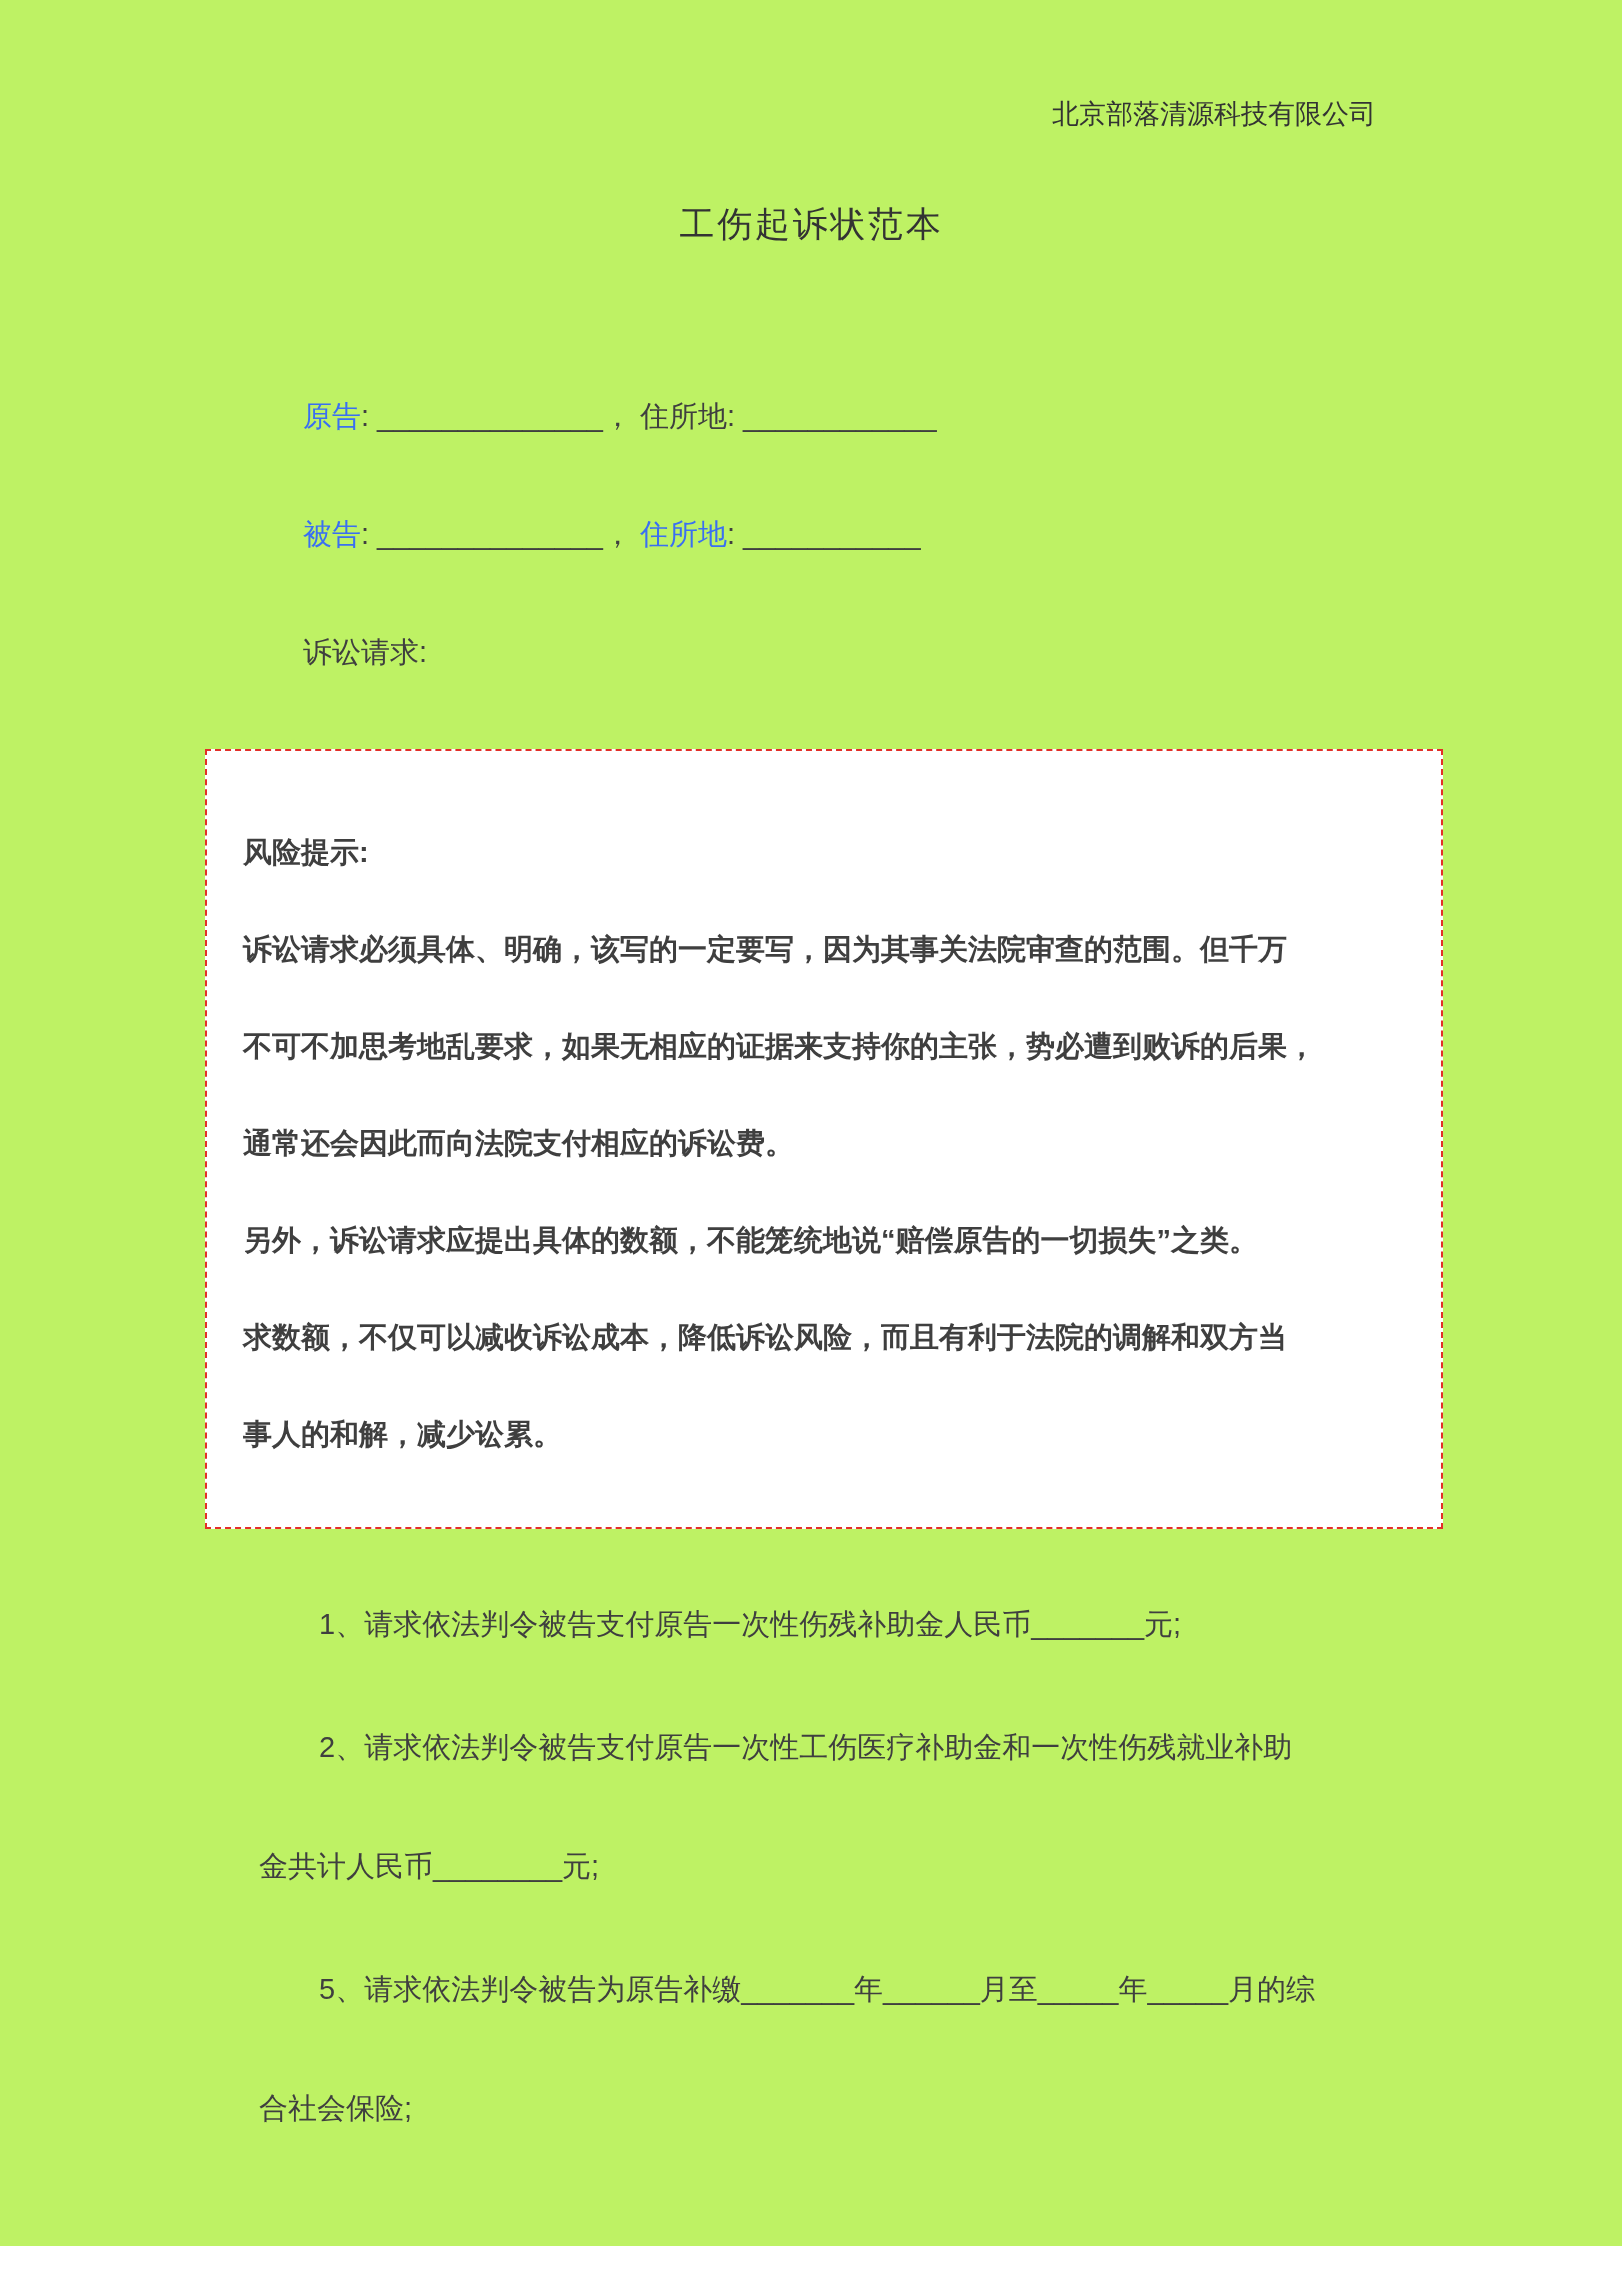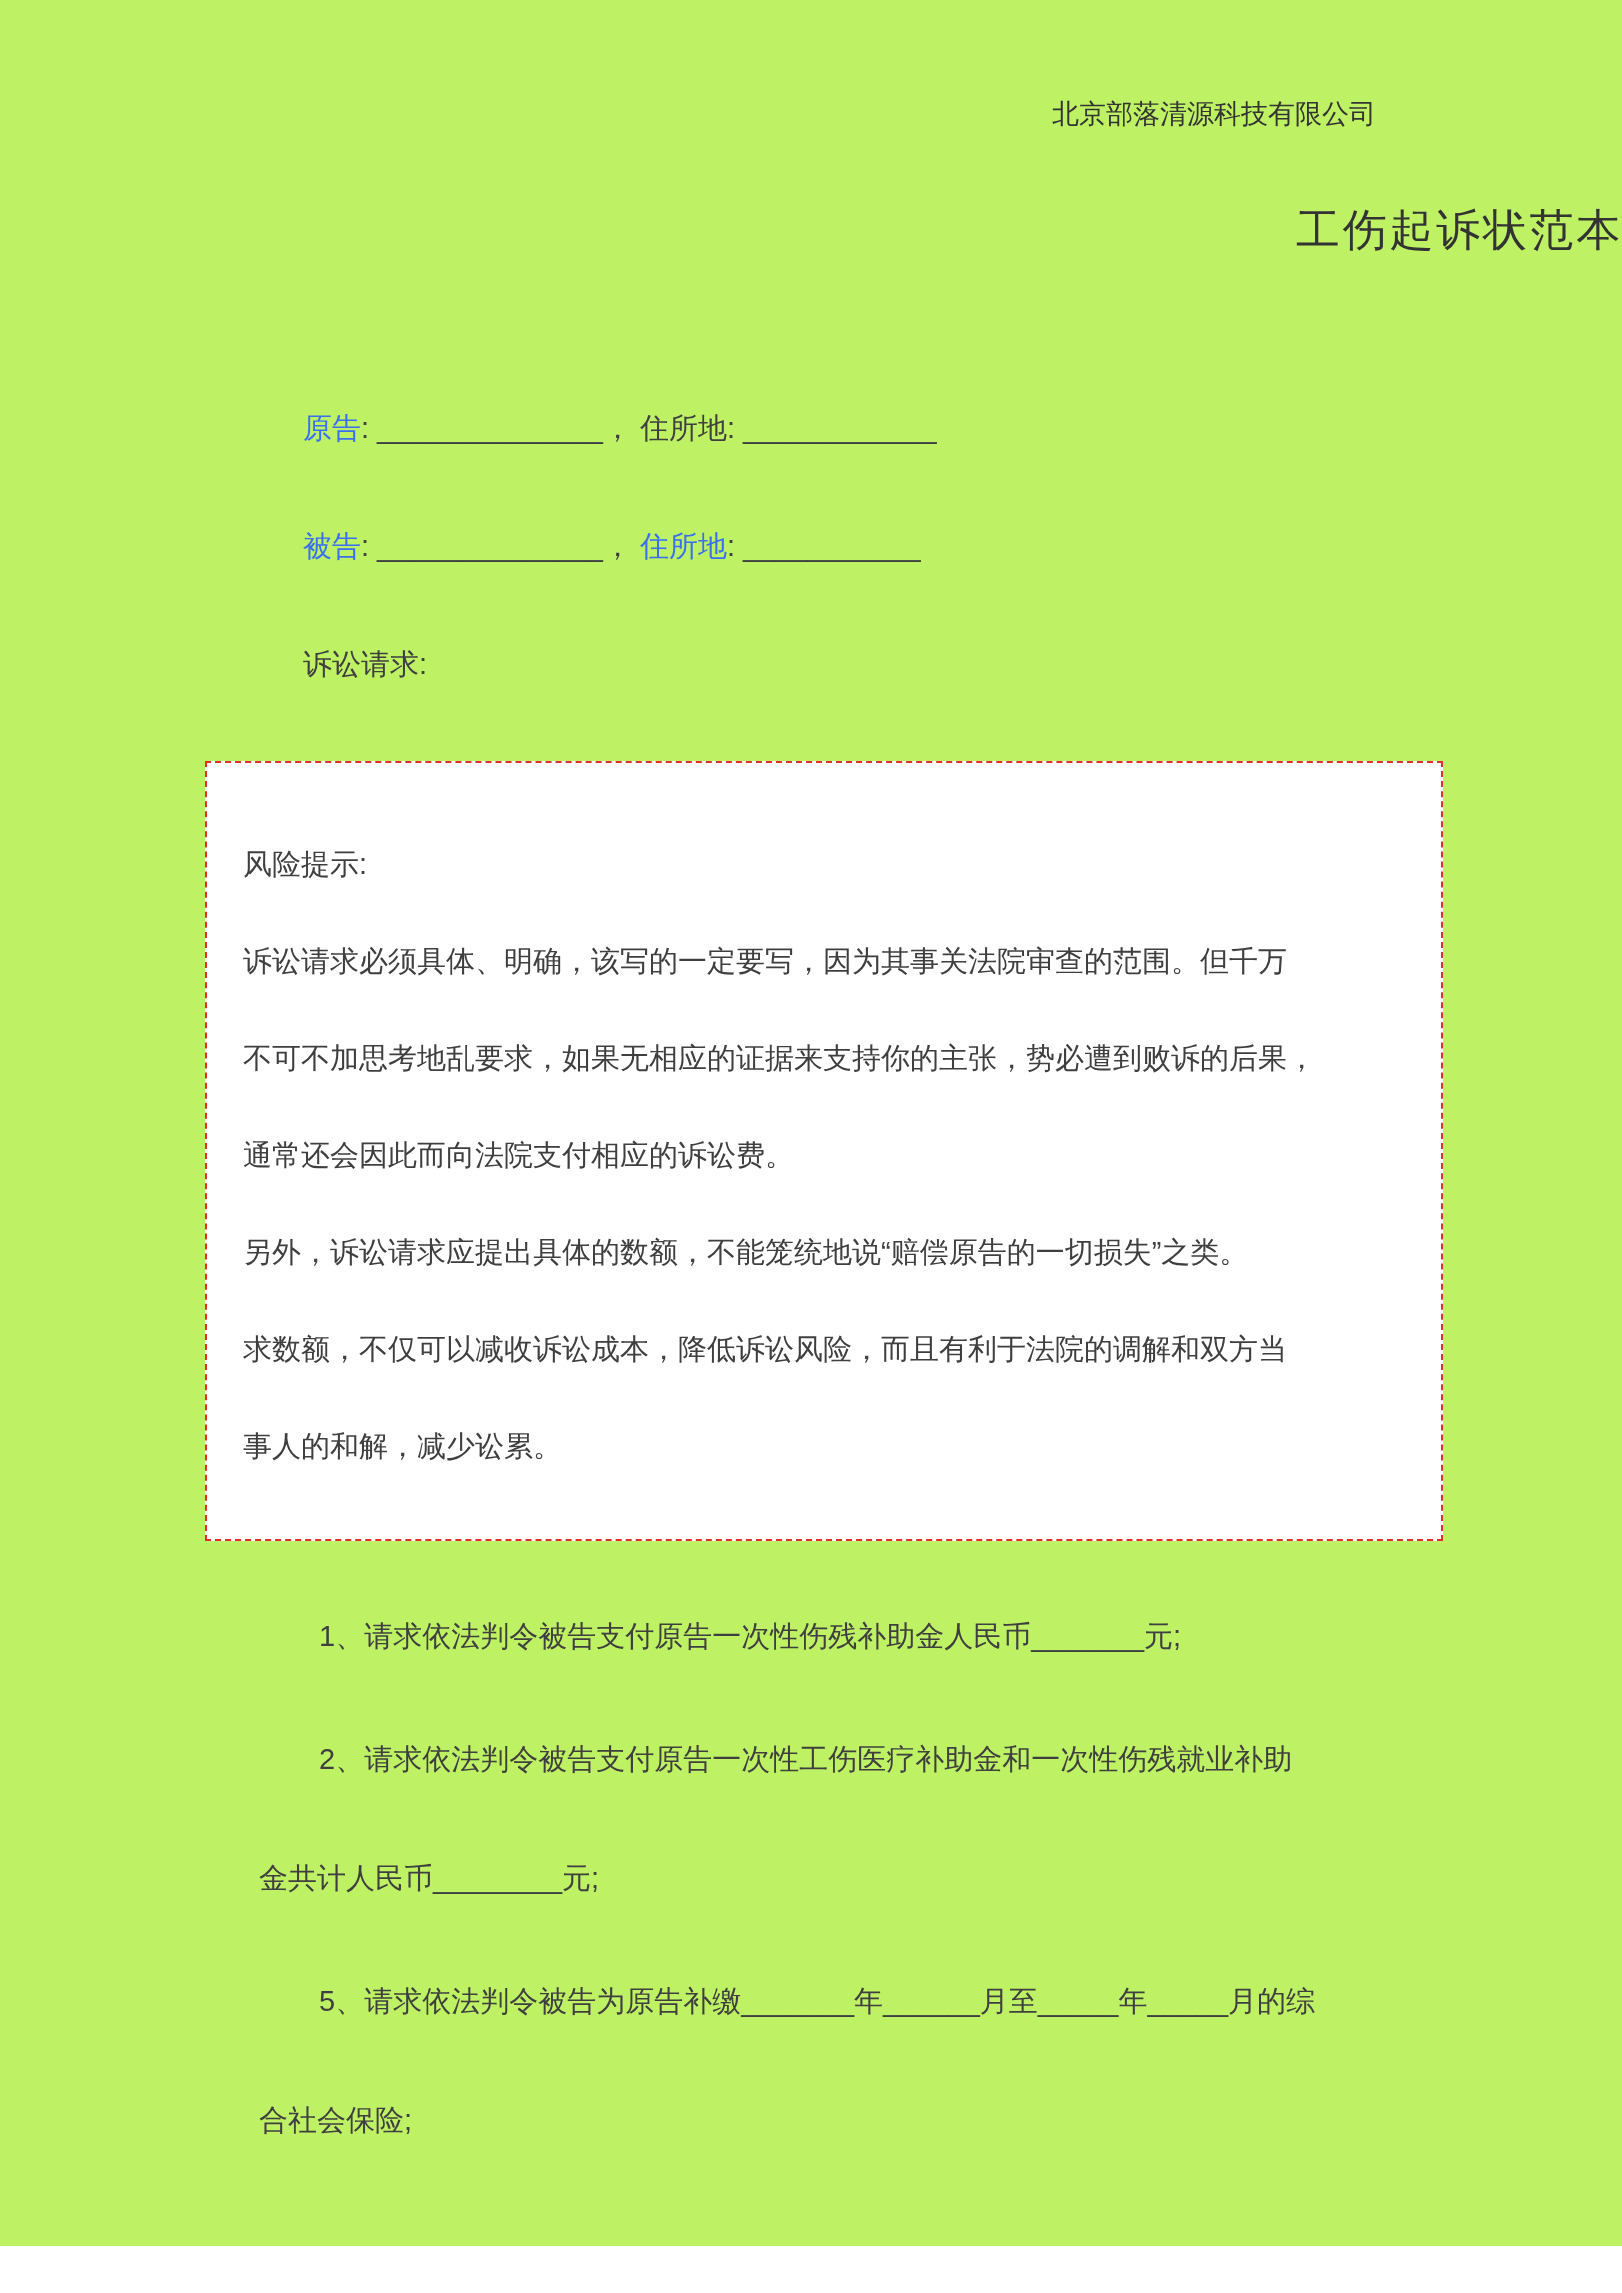--- a/index.html
+++ b/index.html
@@ -18,24 +18,24 @@
   }
   .company-header {
     padding-top: 98px;
     padding-right: 247px;
     text-align: right;
     font-size: 27px;
     color: #333333;
     line-height: 1.2;
   }
   .doc-title {
-    margin: 0;
+    margin: 16px;
     margin-top: 71px;
-    text-align: right;
-    font-size: 44px;
+    text-align: center;
+    font-size: 35px;
     font-weight: 400;
     color: #333333;
     letter-spacing: 2.7px;
   }
   .content {
     margin-left: 243px;
     margin-right: 227px;
     font-size: 29px;
   }
   .field-section {
@@ -51,20 +51,21 @@
   .blue {
     color: #3a6ff2;
   }
   .risk-box {
     margin-top: 38px;
     margin-left: -38px;
     margin-right: -47px;
     border: 2.7px dashed #e32f29;
     padding: 53px 36px 44px 36px;
     background: #ffffff;
+    font-weight: bold;
   }
   .risk-line {
     margin: 0;
     line-height: 97px;
     white-space: nowrap;
     color: #3f3f3f;
   }
   .claims-section {
     margin-top: 44px;
   }

